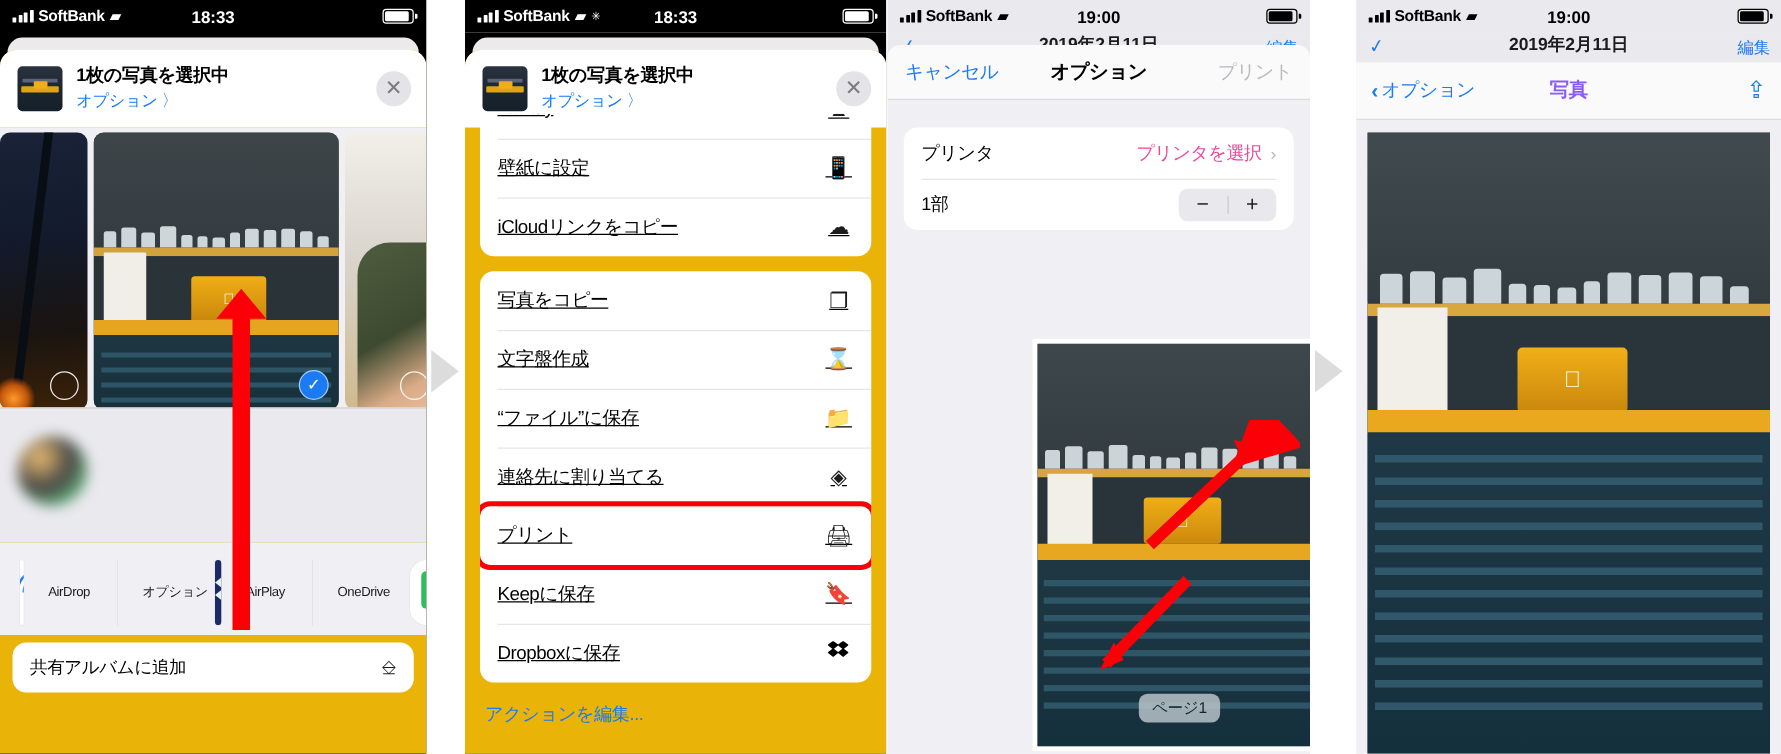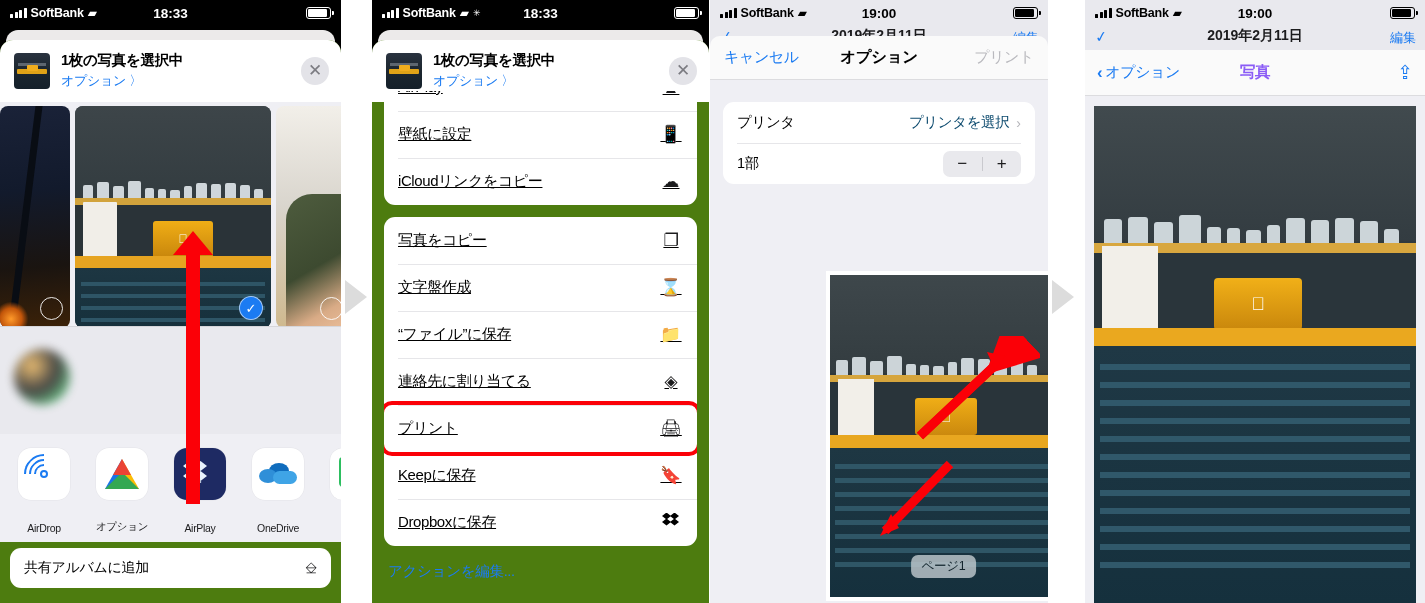--- a/index.html
+++ b/index.html
@@ -53,21 +53,21 @@
   .datebar .edit{ position:absolute;right:9px;top:3px;font-size:13px;color:#1b7bf2;}
   .datebar .chk{ position:absolute;left:10px;top:2px;font-size:15px;color:#1b7bf2;
           transform:rotate(-8deg);}
 
   
   #panel1 { background:#000; }
   .sheetwrap{ position:absolute; left:0; right:0; top:26px; bottom:0; background:#000;}
   .shtop { position:absolute;left:6px;right:6px;top:4px;height:16px;
            background:#eceaea;border-radius:12px 12px 0 0;}
   .sheet { position:absolute; left:0; right:0; top:14px; bottom:0;
-           background:#4d7c0f; border-radius:13px 13px 0 0; overflow:hidden;}
+           background:#eab308; border-radius:13px 13px 0 0; overflow:hidden;}
   .sheet-head{ display:flex;align-items:center;gap:11px;padding:11px 12px 12px 14px;
            background:#fff;}
   .thumb{ width:36px;height:36px;border-radius:4px;flex:none;overflow:hidden;position:relative;
            background:linear-gradient(180deg,#2a3340 0%,#1d2730 45%,#14202a 100%);}
   .thumb .bar{position:absolute;left:3px;right:3px;top:16px;height:5px;background:#e0a317;border-radius:1px;}
   .thumb .sh{position:absolute;left:4px;right:4px;top:10px;height:3px;background:#5d6670;}
   .thumb .lap{position:absolute;left:13px;top:12px;width:11px;height:6px;background:#f0ad1d;border-radius:1px;}
   .sh-title{font-size:14.5px;font-weight:bold;color:#000;letter-spacing:-.3px;}
   .sh-sub{font-size:13px;color:#1b7bf2;margin-top:2px;letter-spacing:-.3px;}
   .closebtn{margin-left:auto;width:28px;height:28px;border-radius:50%;background:#e3e3e8;
@@ -109,21 +109,21 @@
   .sel-off{position:absolute;right:7px;bottom:8px;width:23px;height:23px;border-radius:50%;
         border:1.6px solid rgba(255,255,255,.9);}
 
   .blurzone{position:relative;height:108px;background:#e9e9ee;
             border-top:1px solid #d6d6da;}
   .blurdot{position:absolute;left:14px;top:22px;width:56px;height:56px;border-radius:50%;
             background:radial-gradient(circle at 32% 30%,#f0b95e 0%,#2b2b28 46%,#4fae6b 78%,#cfcfd4 100%);
             filter:blur(5px);opacity:.85;}
 
   .appsrow{display:flex;gap:22px;padding:14px 16px 8px 16px;background:#efeff4;}
-  .app{width:56px;display:flex;flex-direction:column;align-items:center;gap:20px;flex:none;justify-content:space-between;}
+  .app{width:56px;display:flex;flex-direction:row;align-items:center;gap:20px;flex:none;justify-content:space-between;}
   .appic{width:52px;height:52px;border-radius:13px;background:#fff;
           display:flex;align-items:center;justify-content:center;position:relative;overflow:hidden;
           box-shadow:0 0 0 .5px rgba(0,0,0,.05);}
   .applbl{font-size:10.5px;color:#1c1c1e;letter-spacing:-.3px;white-space:nowrap;}
   
   .ad{position:relative;width:34px;height:34px;}
   .ad i{position:absolute;border:2.4px solid #1b7bf2;border-radius:50%;}
   .ad i:nth-child(1){left:13px;top:13px;width:8px;height:8px;}
   .ad i:nth-child(2){left:7px;top:7px;width:20px;height:20px;border-color:#1b7bf2 transparent transparent transparent;transform:rotate(-45deg);}
   .ad i:nth-child(3){left:2px;top:2px;width:30px;height:30px;border-color:#1b7bf2 transparent transparent transparent;transform:rotate(-45deg);}
@@ -186,21 +186,21 @@
   .navbar{height:44px;background:#fafafa;display:flex;align-items:center;
           padding:0 14px;position:relative;border-bottom:1px solid #dcdcdf;}
   .nv-left{font-size:15px;color:#1b7bf2;letter-spacing:-.4px;}
   .nv-title{position:absolute;left:0;right:0;text-align:center;font-size:15.5px;
           font-weight:bold;color:#000;letter-spacing:-.4px;}
   .nv-right{margin-left:auto;font-size:15px;color:#b9b9be;letter-spacing:-.4px;}
   .opt-card{margin:22px 13px 0 13px;background:#fff;border-radius:11px;overflow:hidden;}
   .opt-row{height:41px;display:flex;align-items:center;padding:0 14px;position:relative;}
   .opt-row + .opt-row::before{content:"";position:absolute;left:14px;right:14px;top:0;height:1px;background:#e6e6e9;}
   .opt-lab{font-size:14.5px;color:#000;letter-spacing:-.4px;}
-  .opt-val{margin-left:auto;font-size:14.5px;color:#0c4a6e;letter-spacing:-.4px;}
+  .opt-val{margin-left:auto;font-size:14.5px;color:#ec4899;letter-spacing:-.4px;}
   .opt-chev{margin-left:7px;color:#b5b5ba;font-size:14px;}
   .stepper{margin-left:auto;display:flex;align-items:center;background:#e9e9ed;border-radius:7px;
           height:26px;width:78px;}
   .stepper span{flex:1;text-align:center;font-size:17px;color:#1c1c1e;}
   .stepper .div{flex:none;width:1px;height:14px;background:#c9c9ce;}
 
   .preview{position:absolute;left:116px;top:235px;width:235px;height:330px;background:#fff;
           padding:4px;}
   .pv-img{position:relative;width:100%;height:100%;overflow:hidden;
           background:linear-gradient(180deg,#3c4549 0%,#2f383c 30%,#223138 62%,#15242c 100%);}

